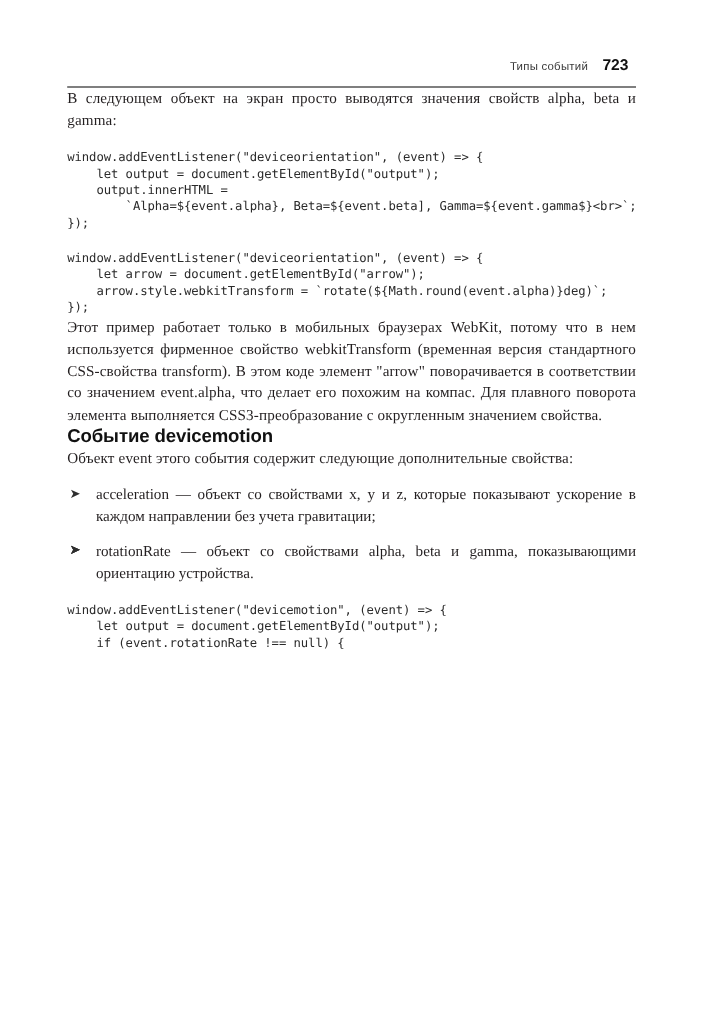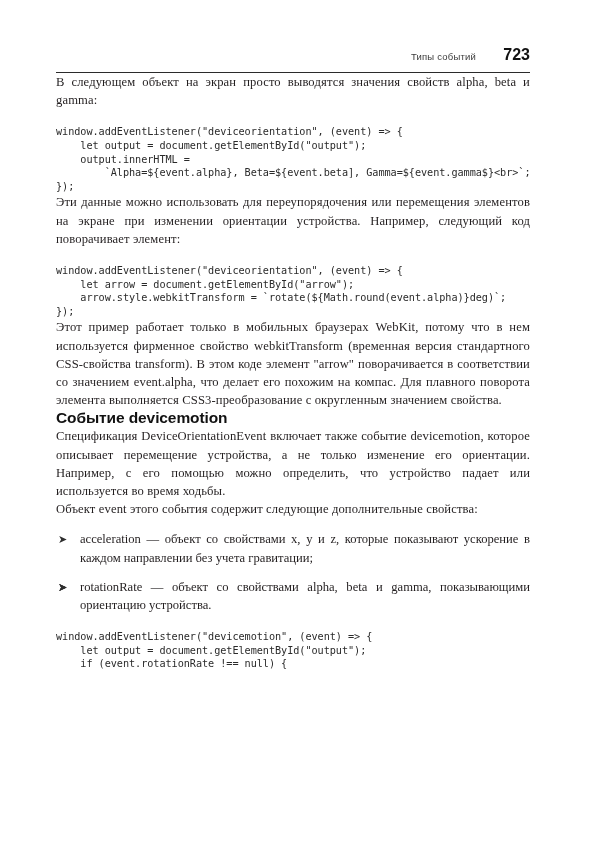--- a/index.html
+++ b/index.html
@@ -39,26 +39,26 @@
     height: 22px;
     margin-top: 46px;
     font-family: "Liberation Sans", sans-serif;
   }
   .runhead-title {
     font-size: 9.5px;
     color: #3b3b3b;
     letter-spacing: 0.2px;
   }
   .runhead-folio {
-    font-size: 16px;
+    font-size: 13px;
     font-weight: bold;
     color: #111111;
-    margin-left: 26px;
+    margin-left: 12px;
     min-width: 28px;
-    text-align: right;
+    text-align: left;
   }
   .head-rule {
     border: 0;
     border-top: 1.1px solid #2b2b2b;
     margin: 4px 0 0 0;
     width: 474px;
   }
 
   
   p.body {
@@ -137,34 +137,32 @@
     <p class="body sp-before-22">В следующем объект на экран просто выводятся значения свойств alpha, beta и gamma:</p>
 
     <div class="code-block">
       <pre class="code">window.addEventListener("deviceorientation", (event) =&gt; {
     let output = document.getElementById("output");
     output.innerHTML =
         `Alpha=${event.alpha}, Beta=${event.beta], Gamma=${event.gamma$}&lt;br&gt;`;
 });</pre>
     </div>
 
-    <p class="body sp-before-18">Эти данные можно использовать для переупорядочения или перемещения элементов на экране при изменении ориентации устройства. Например, следующий код поворачивает элемент:</p>
 
     <div class="code-block">
       <pre class="code">window.addEventListener("deviceorientation", (event) =&gt; {
     let arrow = document.getElementById("arrow");
     arrow.style.webkitTransform = `rotate(${Math.round(event.alpha)}deg)`;
 });</pre>
     </div>
 
     <p class="body sp-before-18">Этот пример работает только в мобильных браузерах WebKit, потому что в нем используется фирменное свойство webkitTransform (временная версия стандартного CSS-свойства transform). В этом коде элемент "arrow" поворачивается в соответствии со значением event.alpha, что делает его похожим на компас. Для плавного поворота элемента выполняется CSS3-преобразование с округленным значением свойства.</p>
 
     <h2 class="section h-before">Событие devicemotion</h2>
 
-    <p class="body sp-before-13">Спецификация DeviceOrientationEvent включает также событие devicemotion, которое описывает перемещение устройства, а не только изменение его ориентации. Например, с его помощью можно определить, что устройство падает или используется во время ходьбы.</p>
 
     <p class="body sp-before-15">Объект event этого события содержит следующие дополнительные свойства:</p>
 
     <ul class="bullets">
       <li>
         <span class="bullet-marker">➤</span>
         <span>acceleration — объект со свойствами x, y и z, которые показывают ускорение в каждом направлении без учета гравитации;</span>
       </li>
       <li>
         <span class="bullet-marker">➤</span>

